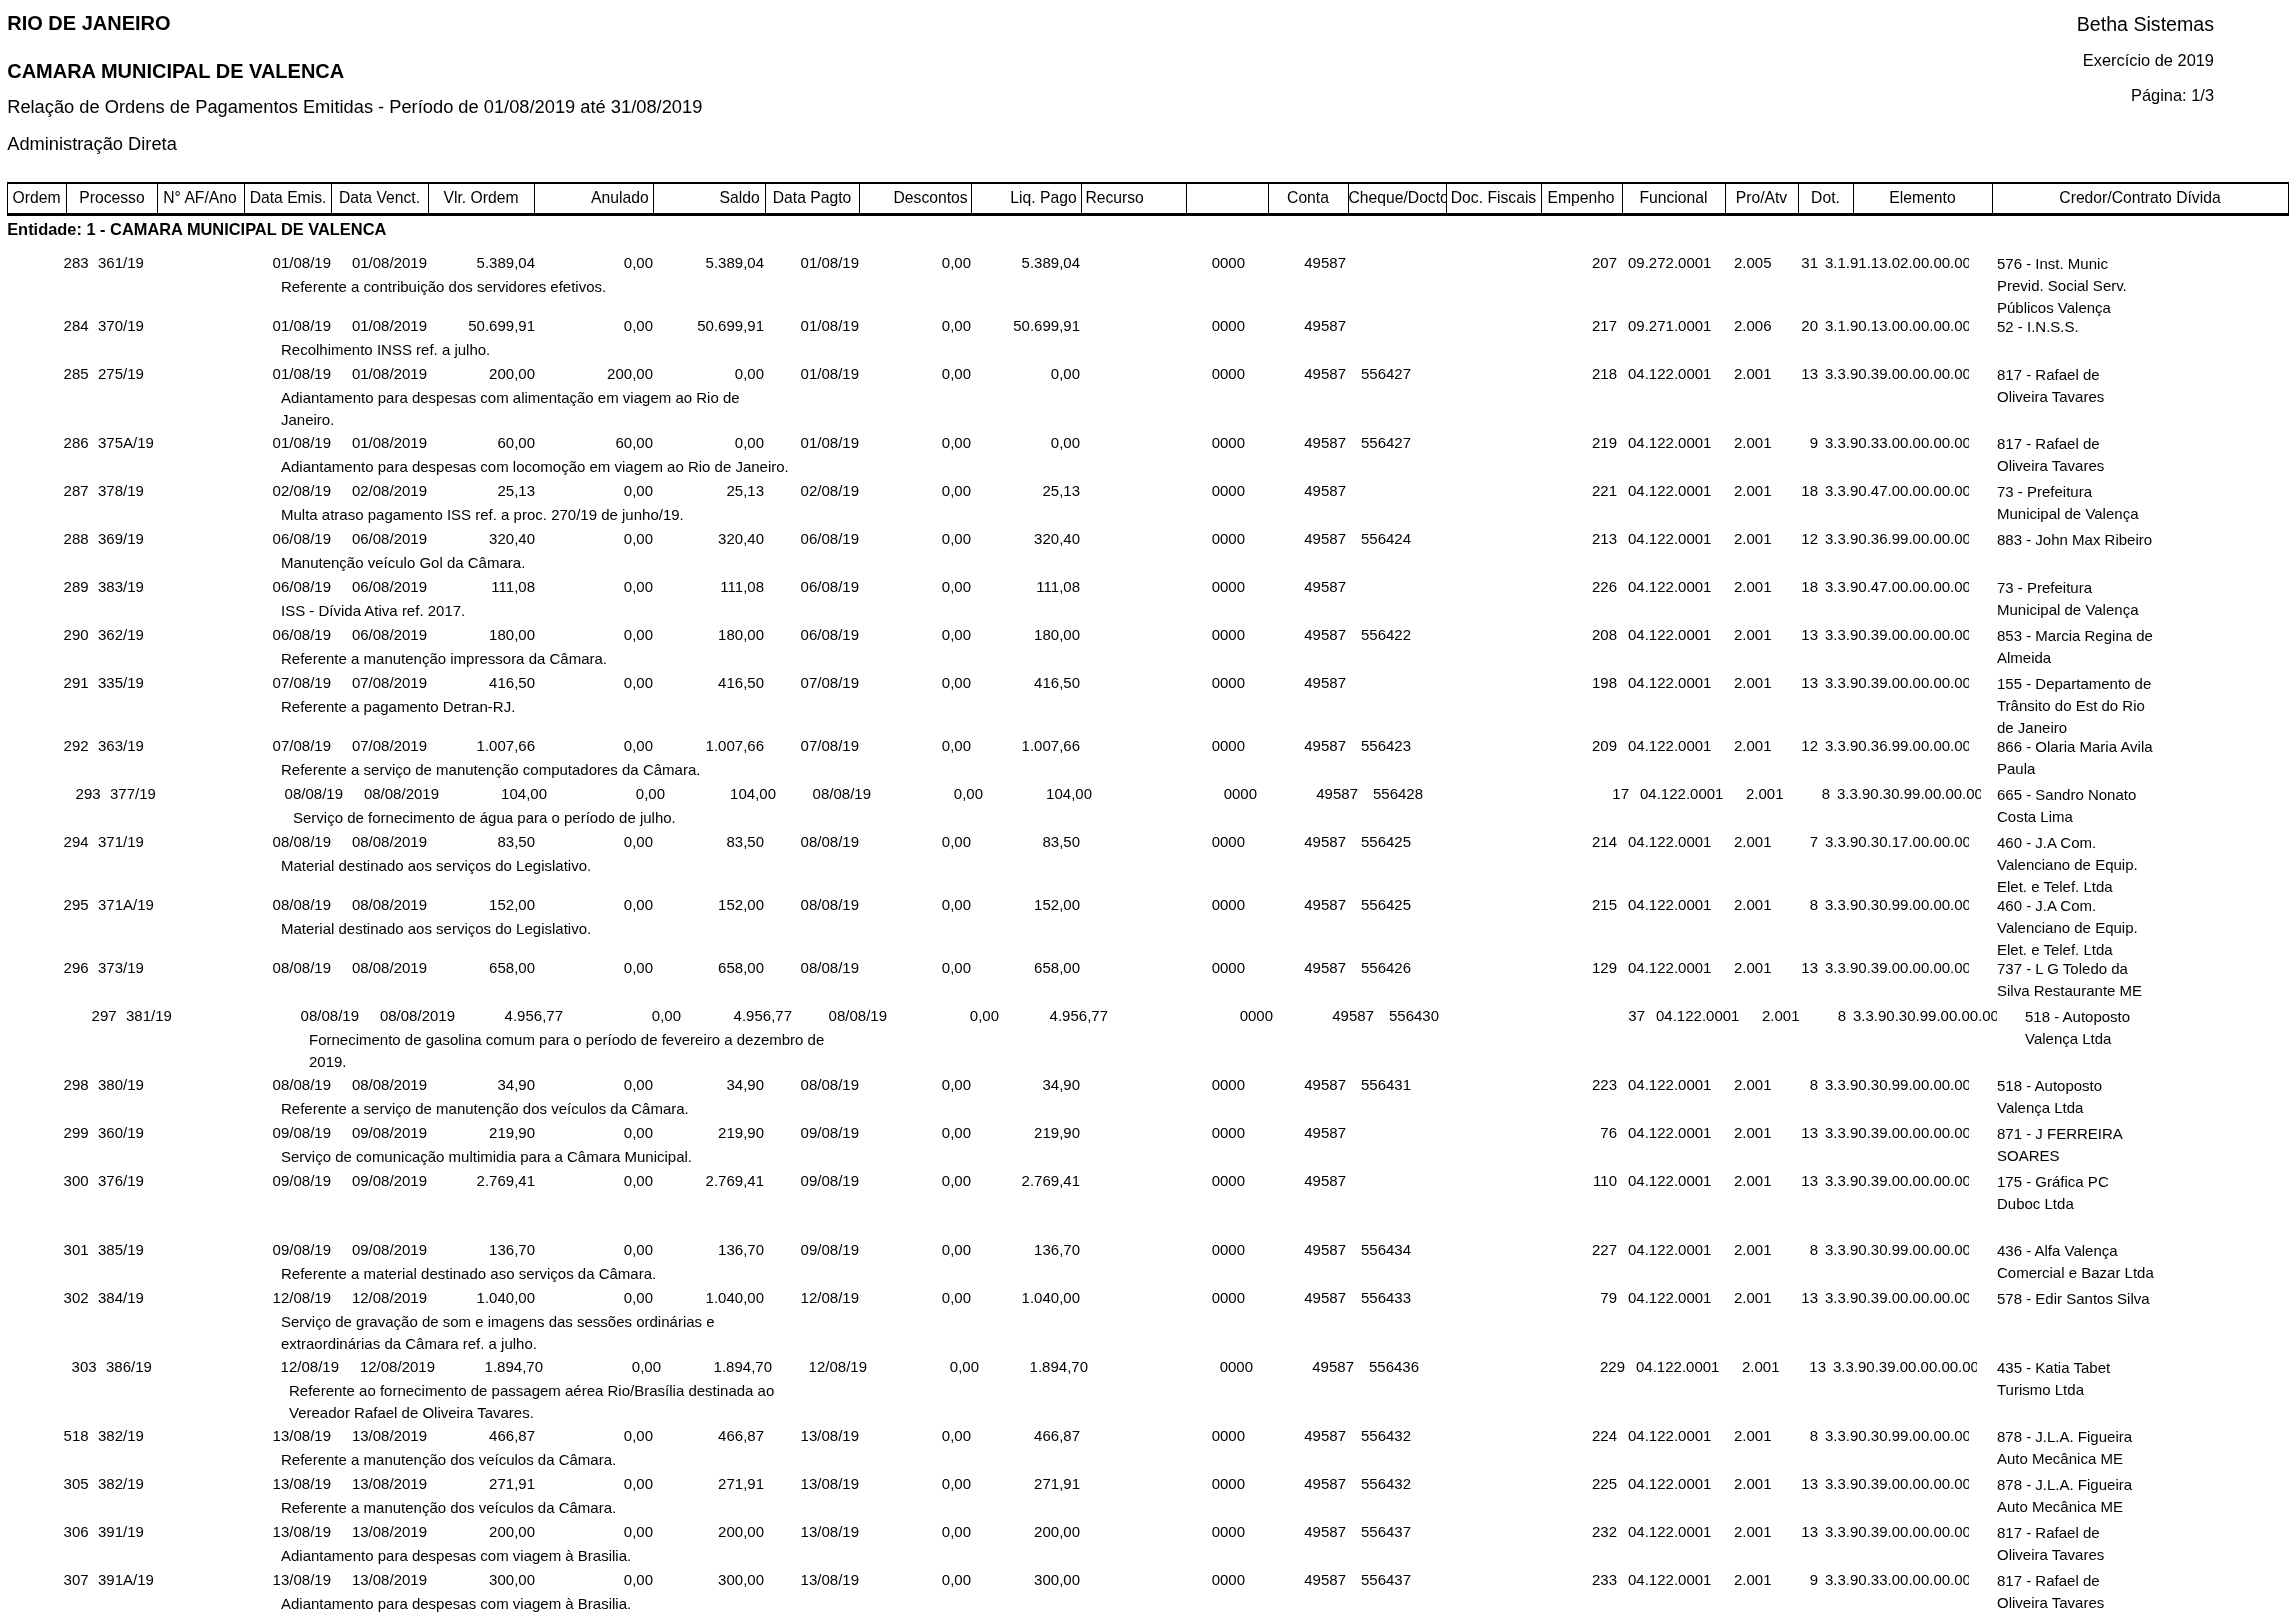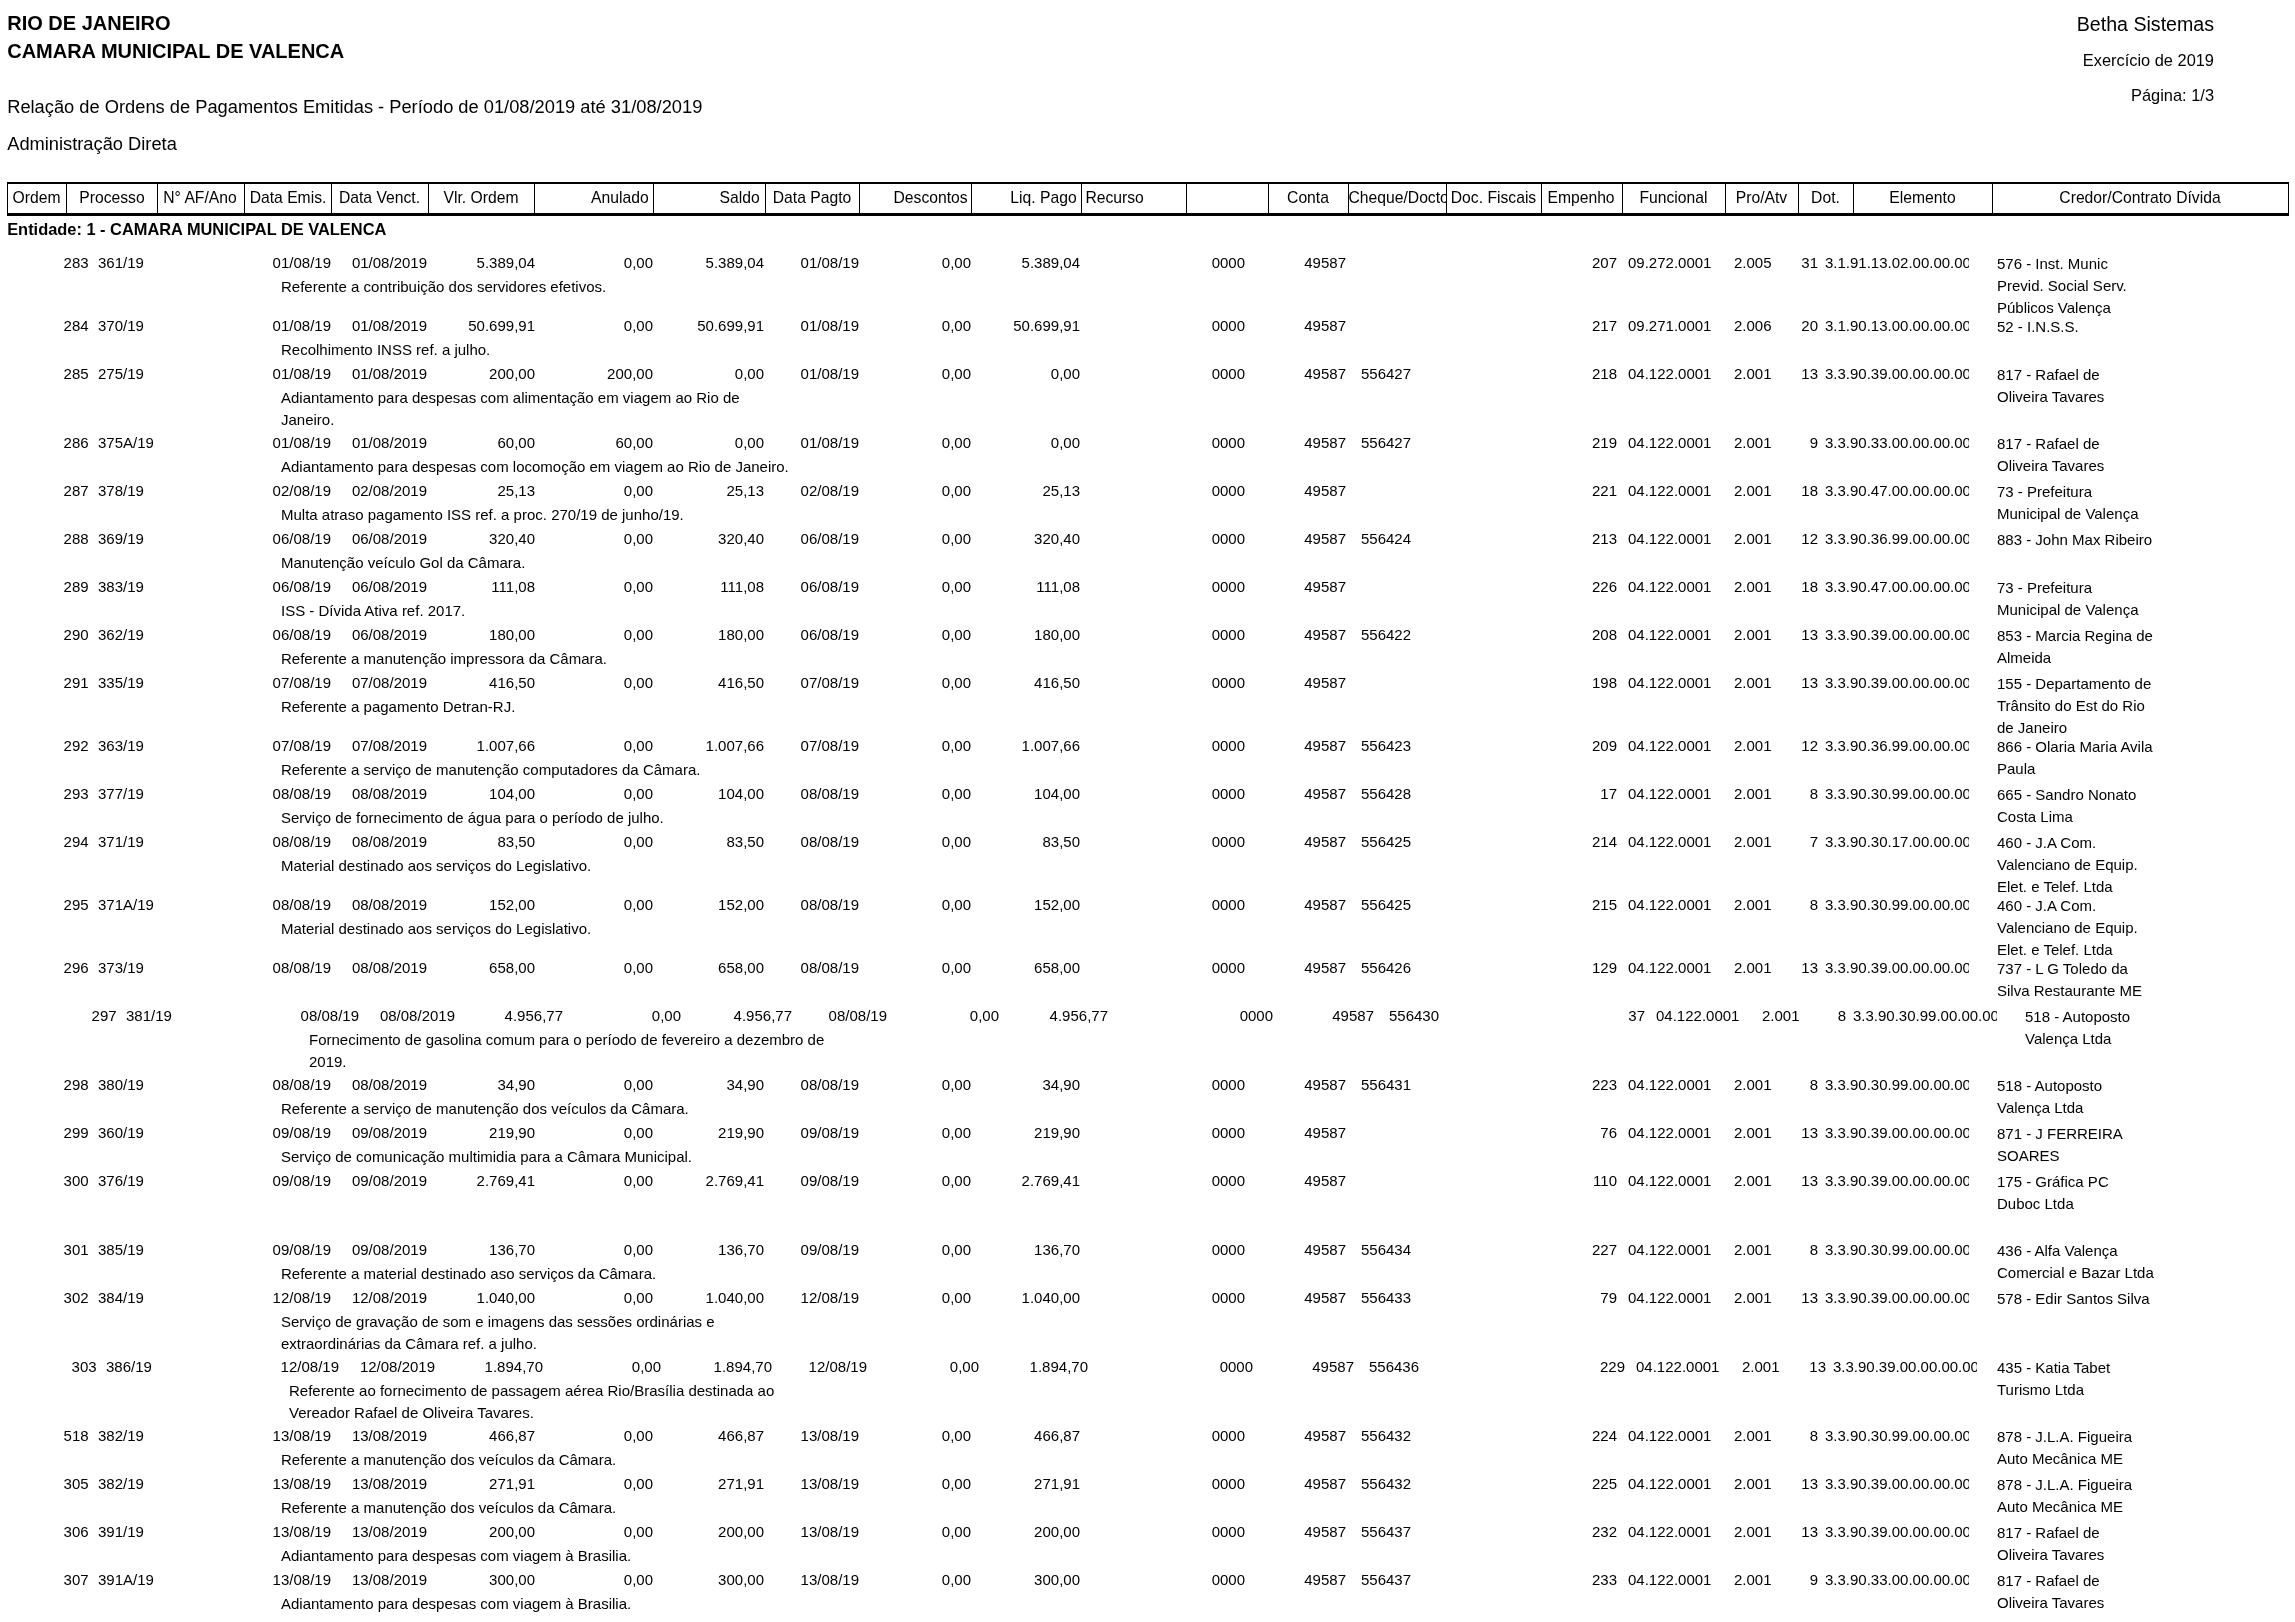--- a/index.html
+++ b/index.html
@@ -5,21 +5,21 @@
   html,body { margin:0; padding:0; }
   body {
     width:2295px; height:1622px; position:relative;
     background:#ffffff; color:#000000;
     font-family:"Liberation Sans", sans-serif;
     overflow:hidden;
   }
   
   .hl { position:absolute; left:7.2px; white-space:nowrap; }
   #state  { top:11.8px;  font-size:20px; font-weight:bold; }
-  #entity { top:40px;  font-size:20px; font-weight:bold;text-align:center; }
+  #entity { top:60px;  font-size:20px; font-weight:bold;text-align:center; }
   #title  { top:96px; font-size:18.3px; }
   #admin  { top:133px; font-size:18.3px; }
   .hr { position:absolute; right:81px; text-align:right; white-space:nowrap; }
   #vendor   { top:13px;  font-size:19.6px; }
   #exercise { top:51px;  font-size:16.4px; }
   #pagenum  { top:86px; font-size:16.4px; }
 
   
   #thead {
     position:absolute; left:6.5px; top:182px; width:2281px; height:29px;
@@ -370,21 +370,21 @@
       <span class="cell t-l c-funcional">04.122.0001</span>
       <span class="cell t-l c-proatv">2.001</span>
       <span class="cell t-r c-dot">12</span>
       <span class="cell t-l c-elemento">3.3.90.36.99.00.00.00</span>
     </div>
     <div class="desc">Referente a serviço de manutenção computadores da Câmara.</div>
     <div class="credor">866 - Olaria Maria Avila
 Paula</div>
   </div>
 
-  <div class="entry" style="height: 48px;">
+  <div class="entry" style="height: 48px; padding-left: 12px;">
     <div class="vrow">
       <span class="cell t-r c-ordem">293</span>
       <span class="cell t-l c-processo">377/19</span>
       <span class="cell t-r c-emis">08/08/19</span>
       <span class="cell t-r c-venct">08/08/2019</span>
       <span class="cell t-r c-vlr">104,00</span>
       <span class="cell t-r c-anulado">0,00</span>
       <span class="cell t-r c-saldo">104,00</span>
       <span class="cell t-r c-pagto">08/08/19</span>
       <span class="cell t-r c-descontos">0,00</span>

